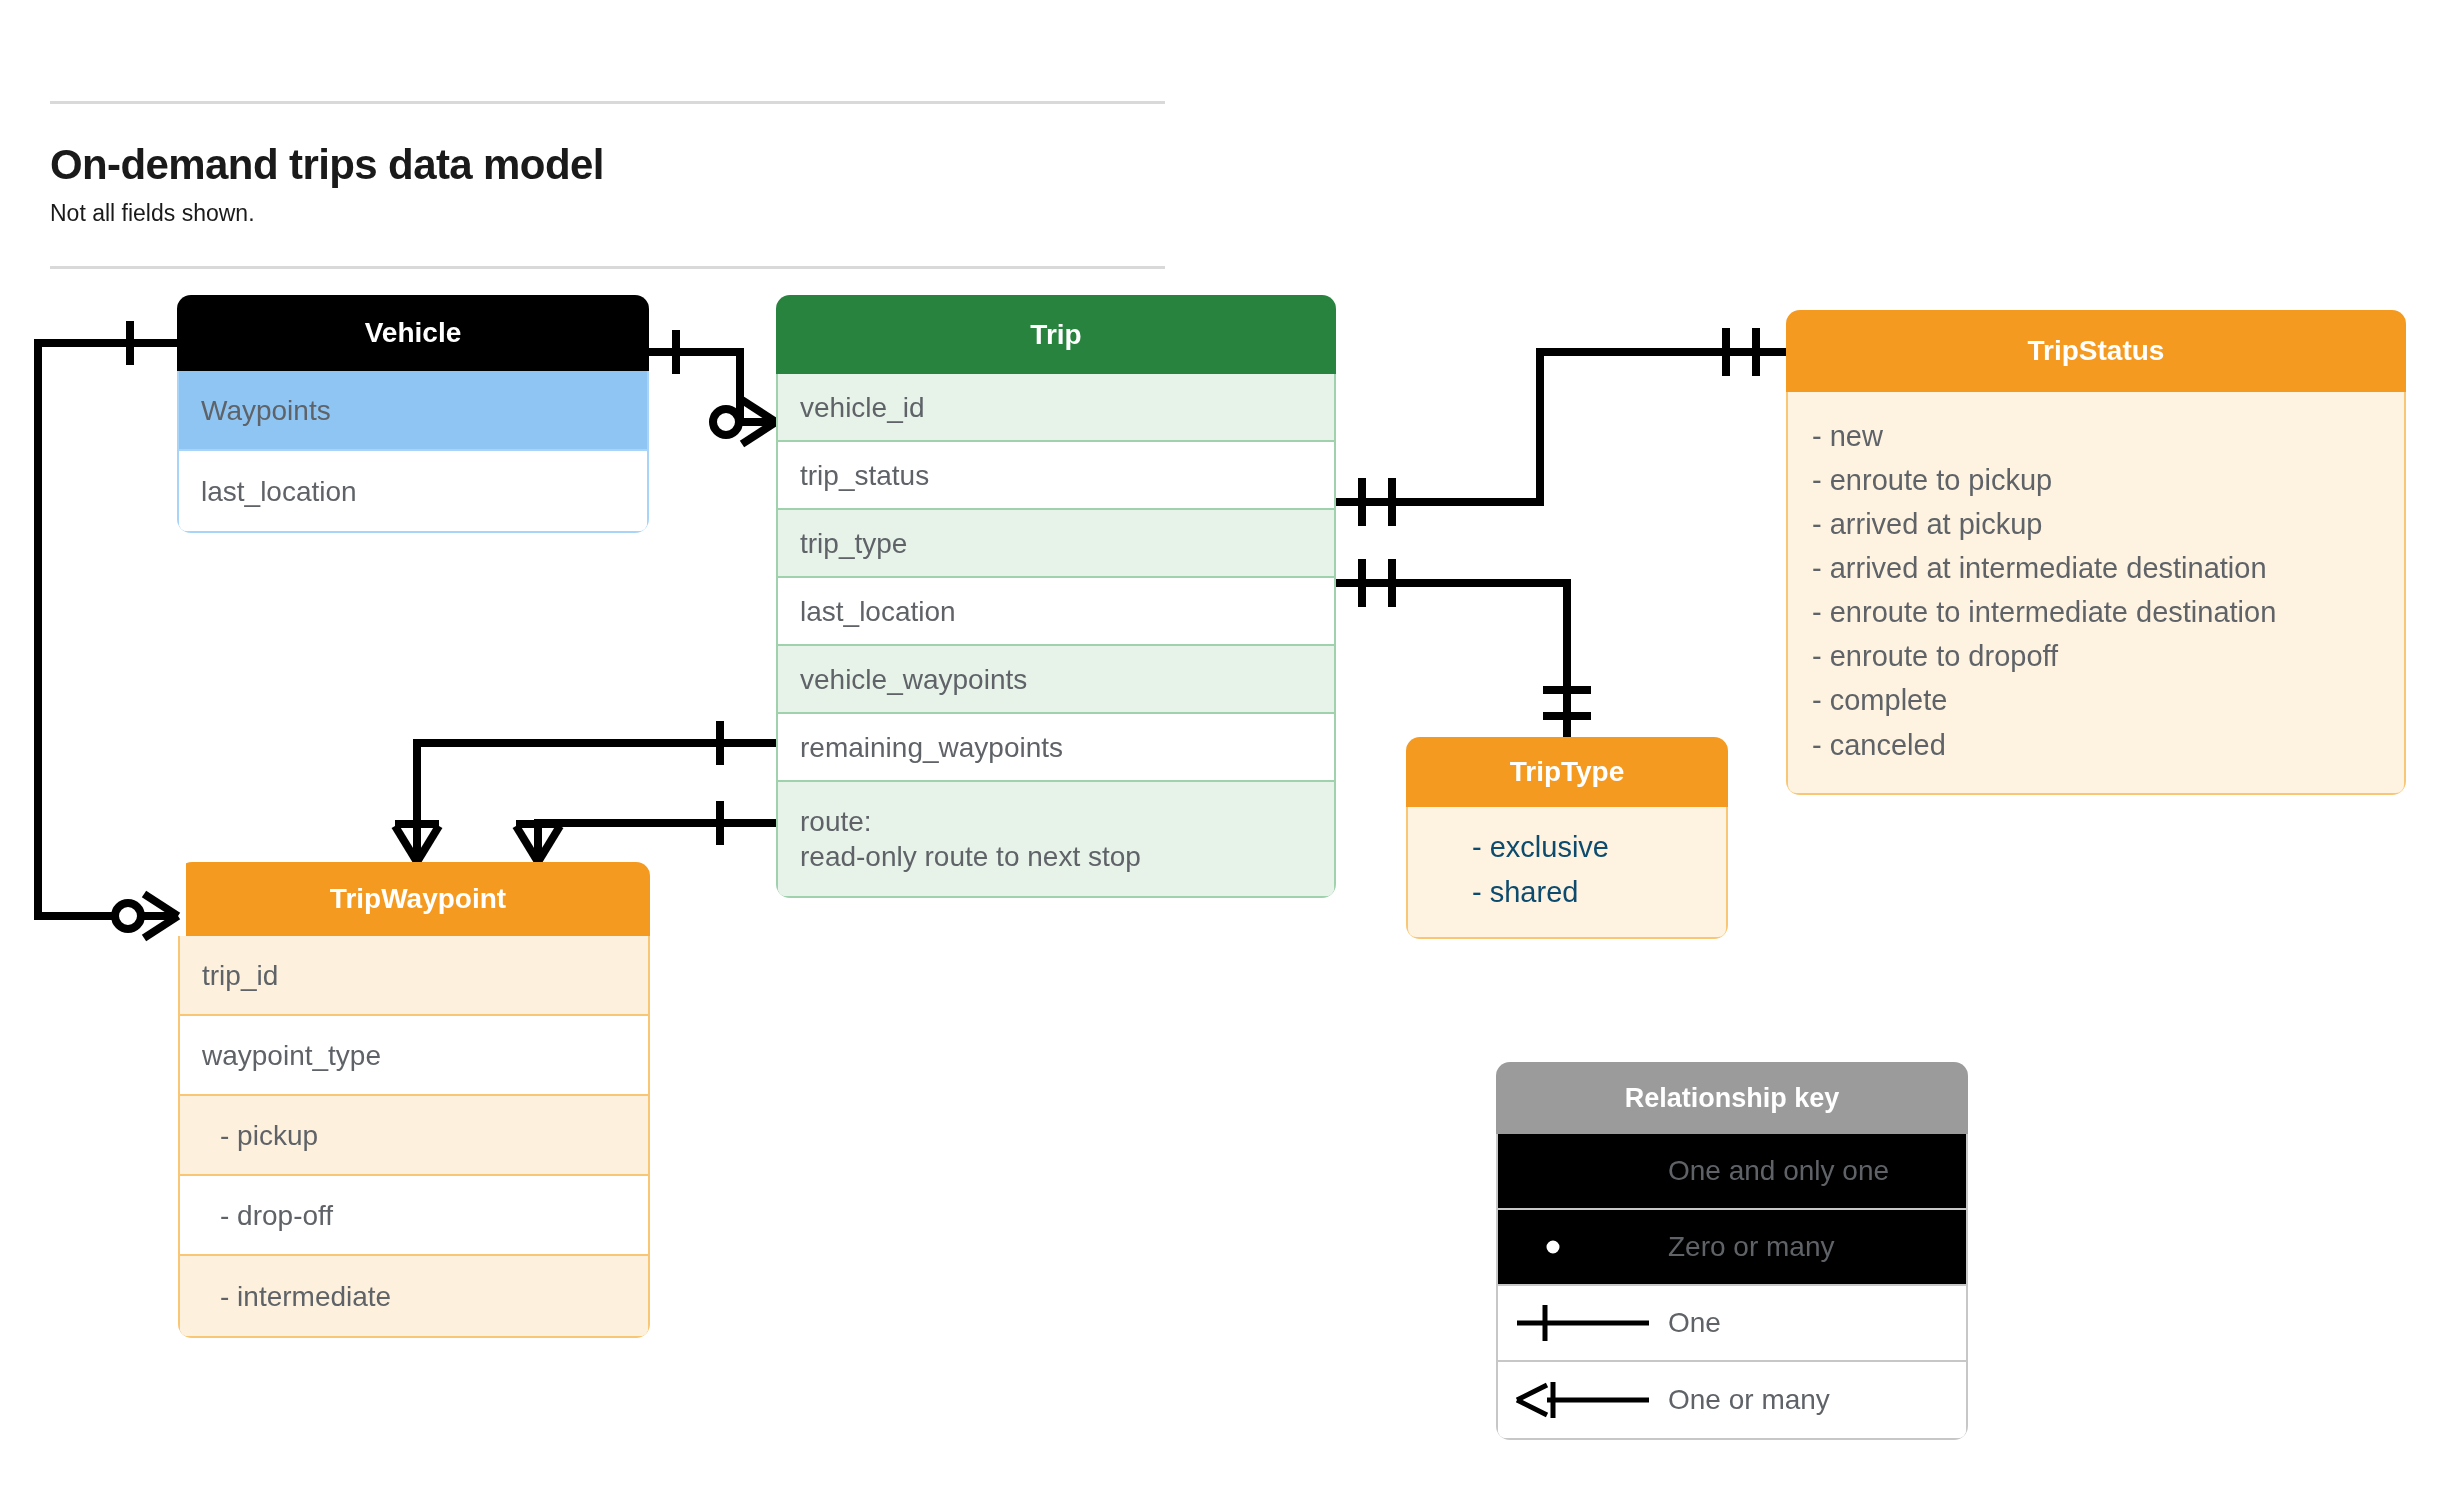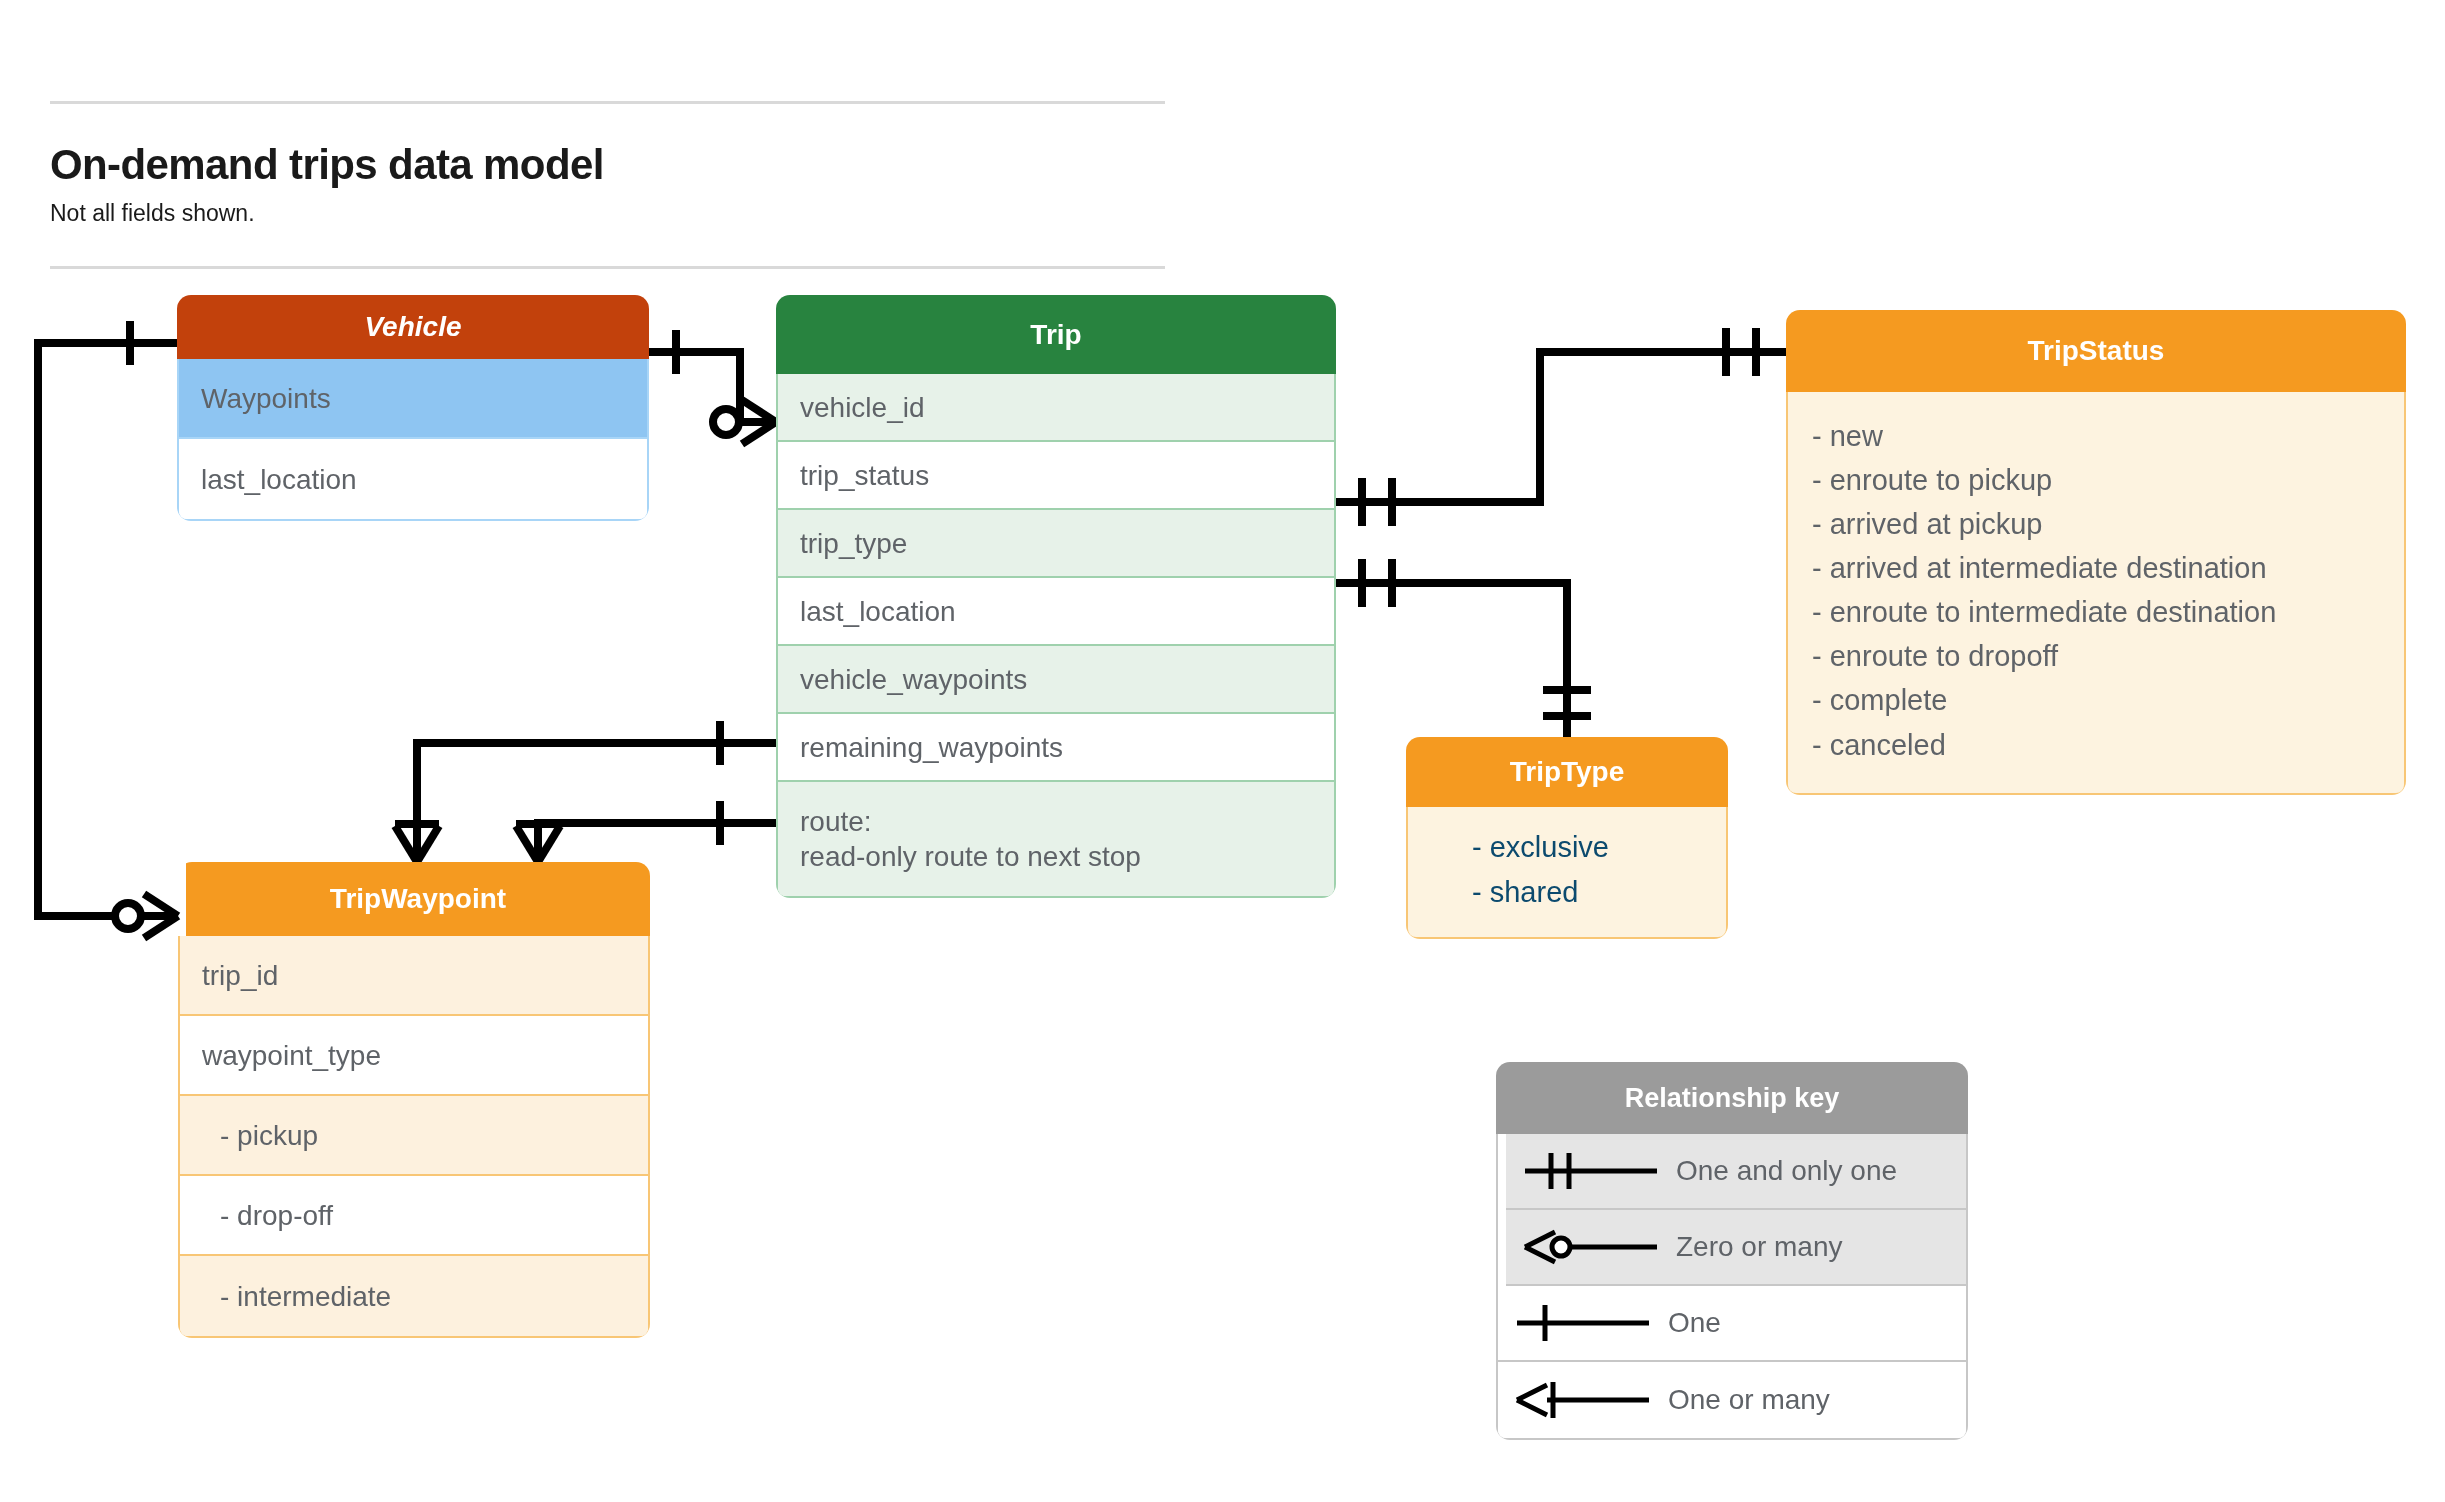--- a/index.html
+++ b/index.html
@@ -74,21 +74,21 @@
   }
   .entity-row.multiline {
     display: block;
     padding-top: 22px;
     padding-bottom: 22px;
   }
   .entity-row.indent { padding-left: 40px; }
 
   
   #entity-vehicle { left: 177px; top: 295px; width: 472px; }
-  #entity-vehicle .entity-header { background: #c2410c; height: 64px; font-style: italic; }
+  #entity-vehicle .entity-header { background: #000000; height: 76px; }
   #entity-vehicle .entity-rows { border-color: #a8d5f7; }
   #entity-vehicle .row-waypoints { background: #8ec5f2; height: 80px; border-bottom: 2px solid #a8d5f7; }
   #entity-vehicle .row-lastloc   { background: #ffffff; height: 80px; }
 
   
   #entity-trip { left: 776px; top: 295px; width: 560px; }
   #entity-trip .entity-header { background: #28833f; height: 79px; }
   #entity-trip .entity-rows { border-color: #9fd1ad; }
   #entity-trip .entity-row { height: 68px; border-bottom: 2px solid #9fd1ad; }
   #entity-trip .entity-row.alt { background: #e7f2e9; }
@@ -132,21 +132,21 @@
     border-radius: 0 0 10px 10px;
     overflow: hidden;
   }
   .key-row {
     height: 76px;
     display: flex;
     align-items: center;
     border-bottom: 2px solid #c7c7c7;
     padding: 0 10px;
   }
-  .key-row.alt { background: #e5e5e5; margin-left: 8px; }
+  .key-row.alt { background: #000000; }
   .key-row.plain { background: #ffffff; }
   .key-row.last { border-bottom: none; }
   .key-symbol { width: 150px; flex: 0 0 150px; display: flex; align-items: center; justify-content: center; }
   .key-label { font-size: 28px; color: #5f6368; padding-left: 10px; }
 
   
   #connectors {
     position: absolute;
     left: 0; top: 0;
     width: 2445px;

